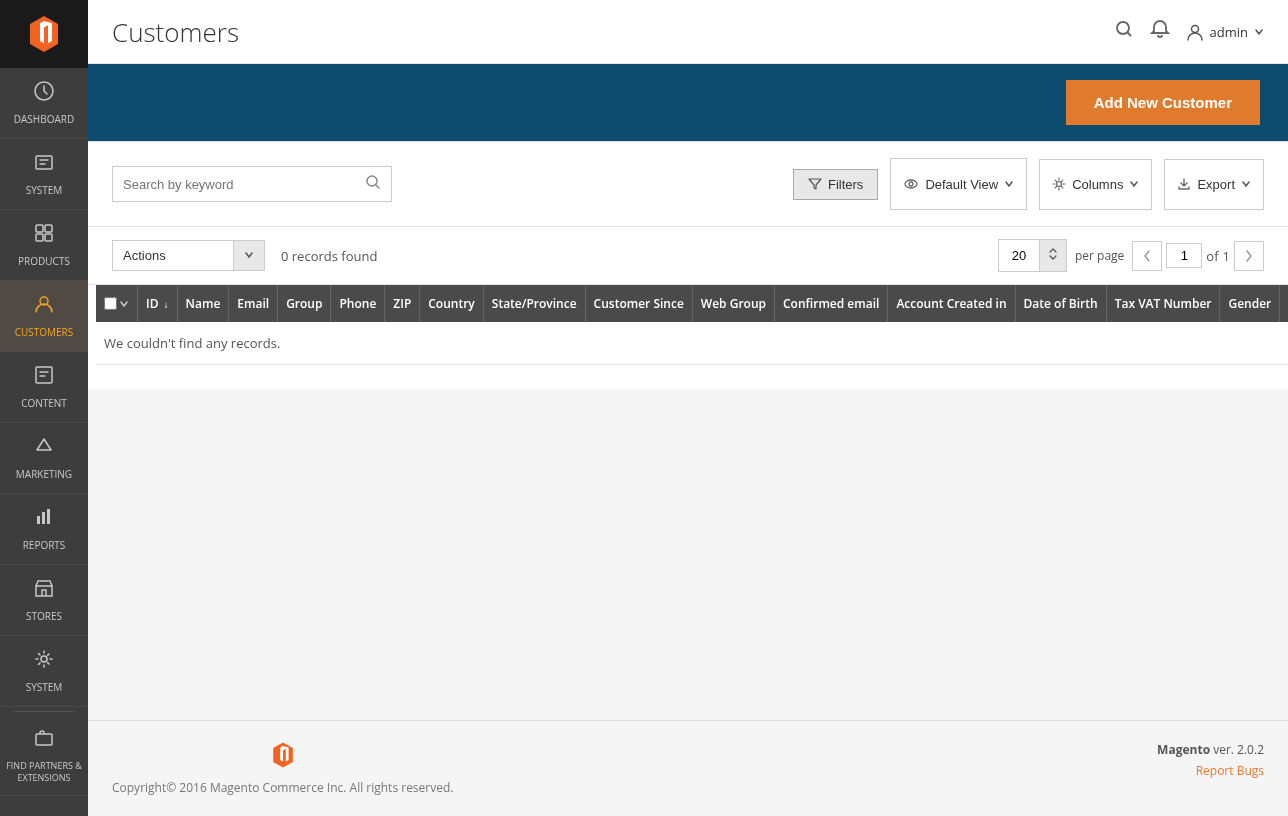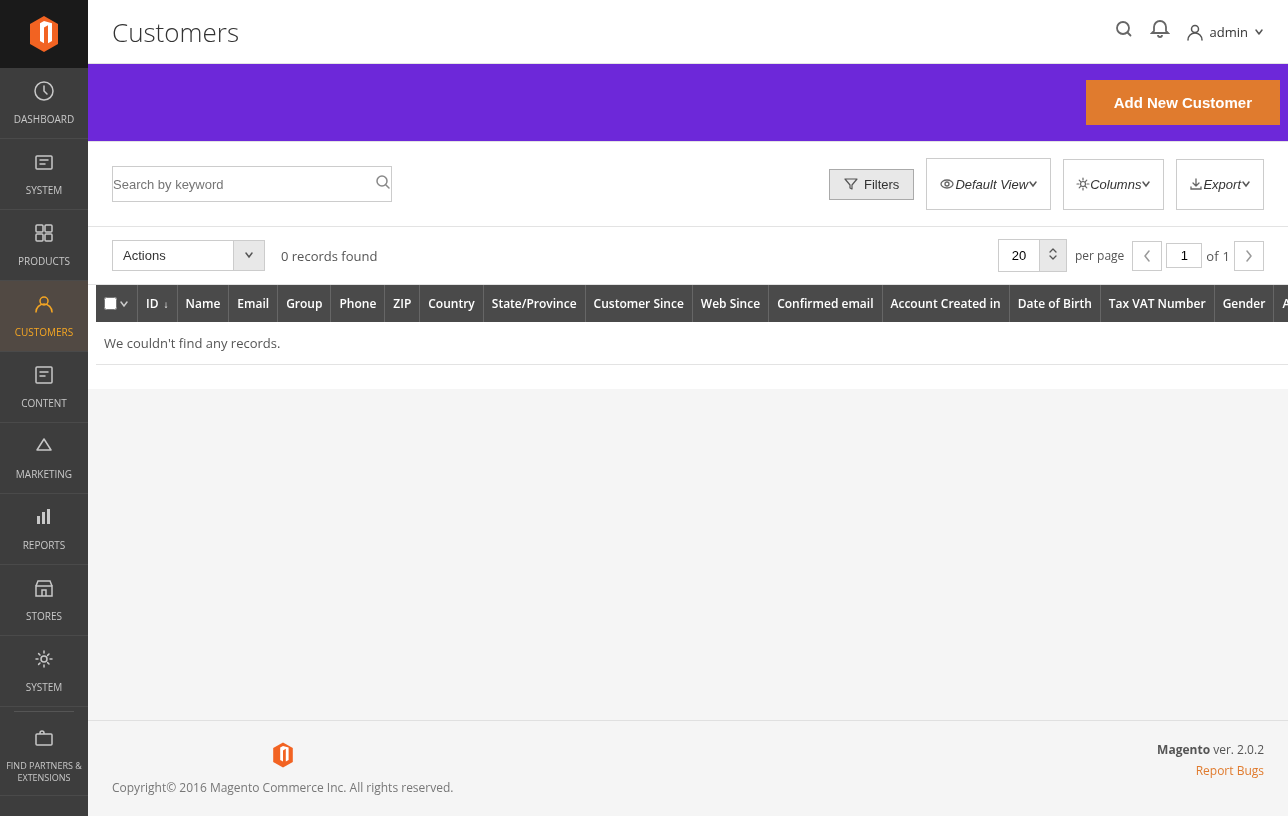--- a/index.html
+++ b/index.html
@@ -93,22 +93,22 @@
     }
 
     
     .content-area {
       padding: 0;
       flex: 1;
     }
 
     
     .action-bar {
-      background: #6d28d9;
-      padding: 16px 8px;
+      background: #0c4a6e;
+      padding: 16px 28px;
       display: flex;
       justify-content: flex-end;
       border-bottom: 1px solid #e3e3e3;
     }
     .btn-add-customer {
       background: #e07b2e;
       color: #fff;
       border: none;
       padding: 14px 28px;
       font-size: 15px;
@@ -124,21 +124,21 @@
       display: flex;
       align-items: center;
       gap: 12px;
       border-bottom: 1px solid #e3e3e3;
     }
     .search-box {
       display: flex;
       align-items: center;
       border: 1px solid #ccc;
       background: #fff;
-      padding: 6px 0;
+      padding: 6px 10px;
       width: 280px;
       gap: 16px;
     }
     .search-box input {
       border: none;
       outline: none;
       flex: 1;
       font-size: 13px;
       color: #333;
       background: transparent;
@@ -154,27 +154,27 @@
       border: 1px solid #aaa;
       background: #e8e8e8;
       padding: 7px 14px;
       font-size: 13px;
       cursor: pointer;
       color: #333;
     }
     .btn-view, .btn-columns, .btn-export {
       display: flex;
       align-items: center;
+      gap: 6px;
       border: 1px solid #ccc;
       background: #fff;
       padding: 17px 12px;
       font-size: 13px;
       cursor: pointer;
       color: #333;
-      font-style: italic;
     }
 
     
     .grid-actions-bar {
       background: #fff;
       padding: 12px 24px;
       display: flex;
       align-items: center;
       gap: 16px;
       border-bottom: 1px solid #e3e3e3;
@@ -599,21 +599,21 @@
             </th>
             <th>ID <span class="sort-indicator">↓</span></th>
             <th>Name</th>
             <th>Email</th>
             <th>Group</th>
             <th>Phone</th>
             <th>ZIP</th>
             <th>Country</th>
             <th>State/Province</th>
             <th>Customer Since</th>
-            <th>Web Since</th>
+            <th>Web Group</th>
             <th>Confirmed email</th>
             <th>Account Created in</th>
             <th>Date of Birth</th>
             <th>Tax VAT Number</th>
             <th>Gender</th>
             <th>Action</th>
           </tr>
         </thead>
         <tbody>
           <tr class="no-records-row">

